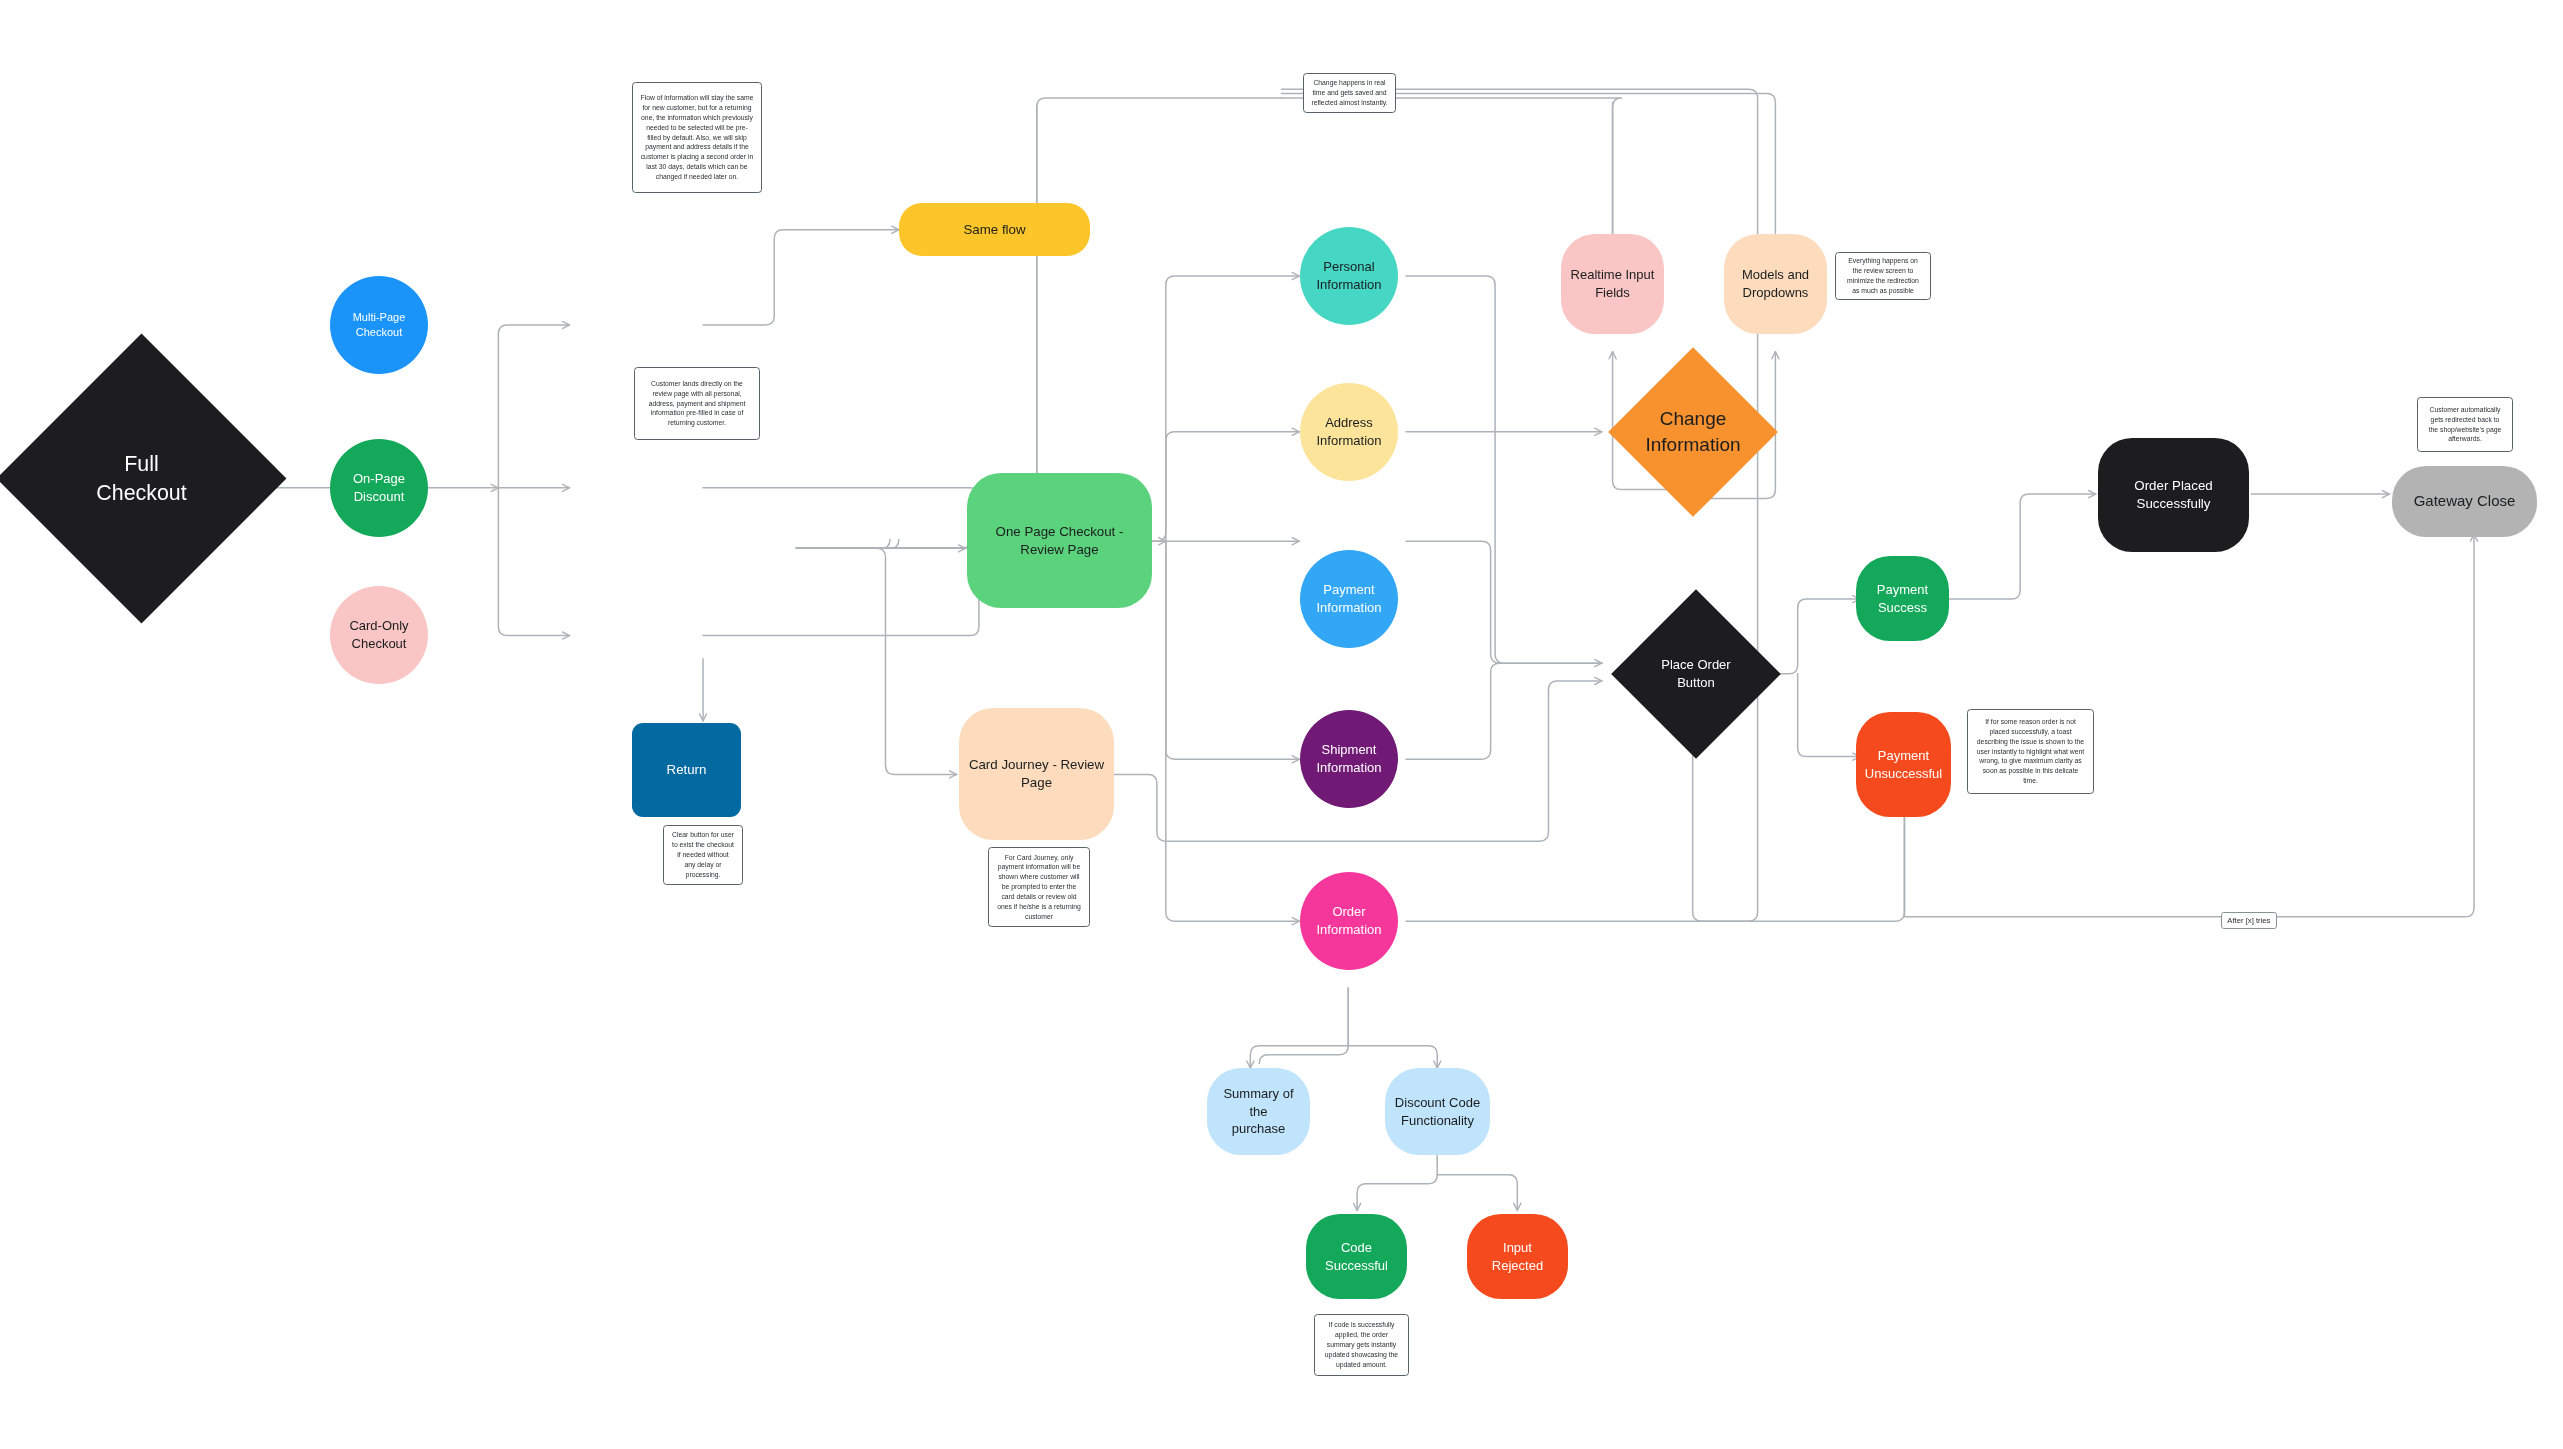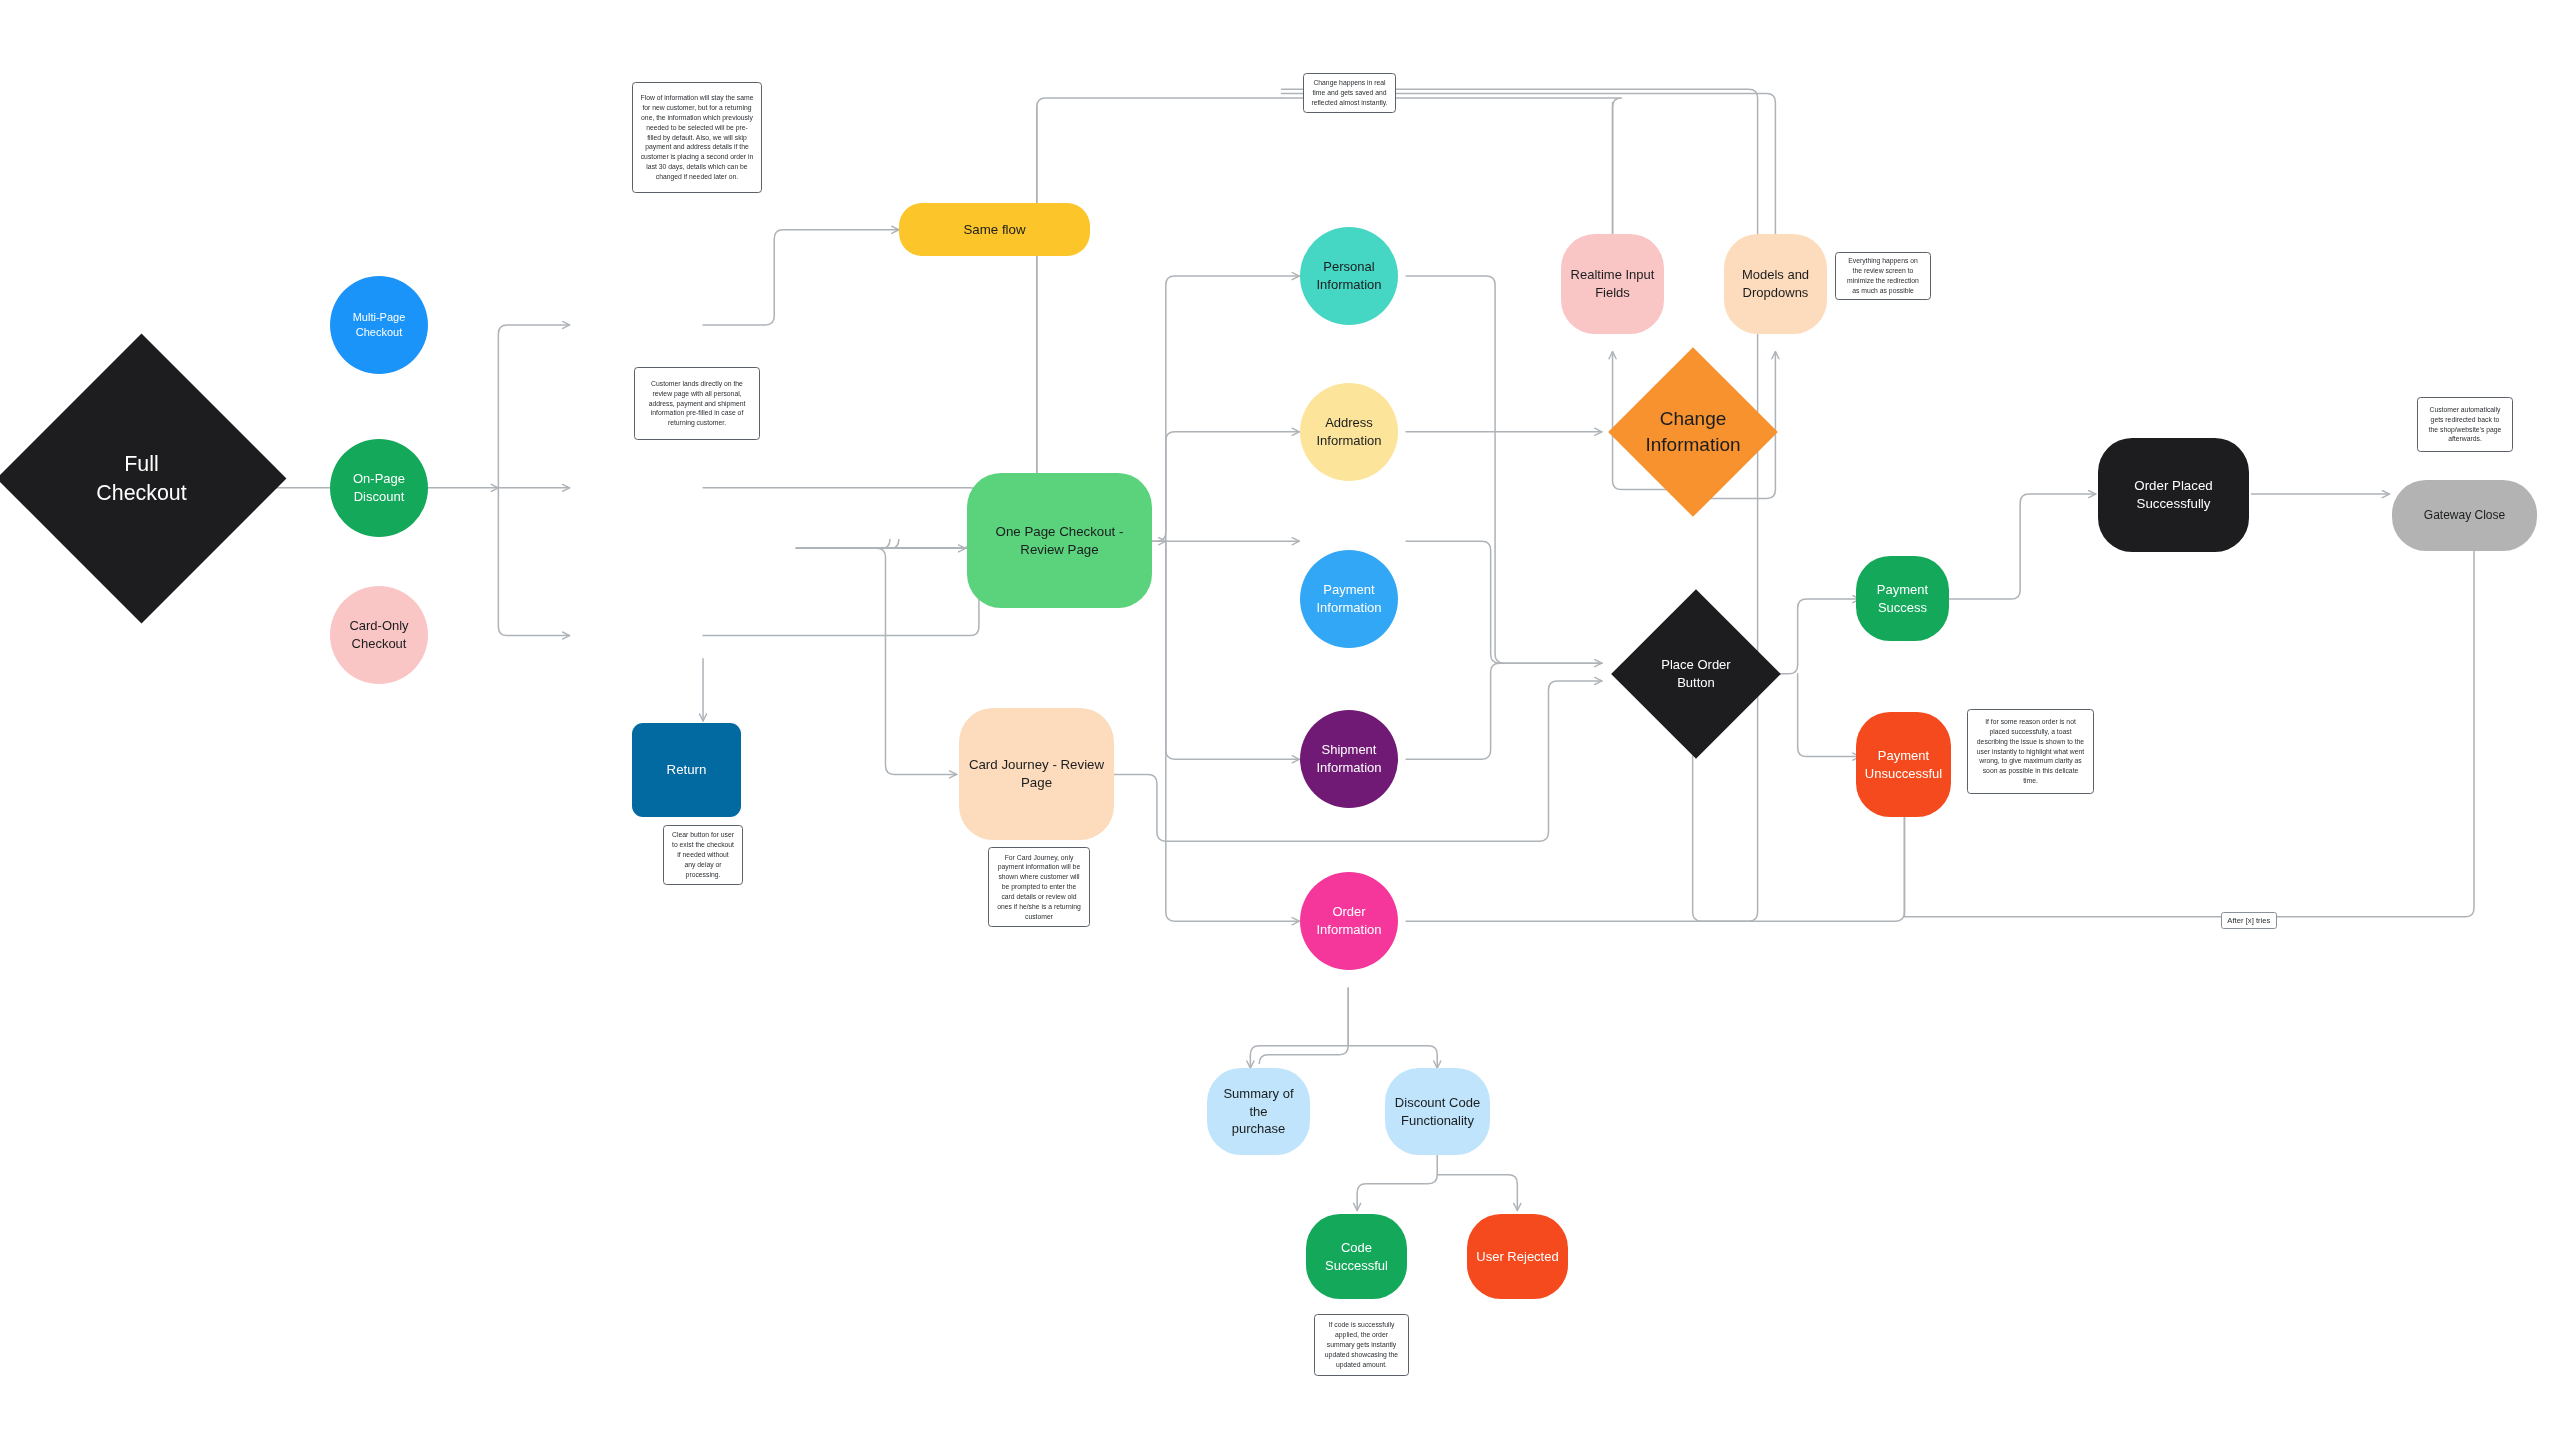--- a/index.html
+++ b/index.html
@@ -195,21 +195,21 @@
   <div class="node rrect t-dark" style="left:1385px;top:1068px;width:105px;height:87px;background:#bfe4fb;font-size:13px;">
     <span>Discount Code
 Functionality</span>
   </div>
 
   <div class="node rrect t-white" style="left:1306px;top:1214px;width:101px;height:85px;background:#14a85a;font-size:13px;">
     <span>Code Successful</span>
   </div>
 
   <div class="node rrect t-white" style="left:1467px;top:1214px;width:101px;height:85px;background:#f44a1e;font-size:13px;">
-    <span>User Rejected</span>
+    <span>Input Rejected</span>
   </div>
 
   <div class="diamond-wrap" style="left:1633px;top:372px;width:120px;height:120px;">
     <div class="diamond" style="background:#f7922f;"></div>
     <div class="diamond-label t-dark" style="font-size:19px;">Change
 Information</div>
   </div>
 
   <div class="node rrect t-dark" style="left:1561px;top:234px;width:103px;height:100px;background:#fac5c5;font-size:13px;">
     <span>Realtime Input
@@ -235,21 +235,21 @@
   <div class="node rrect t-white" style="left:1856px;top:712px;width:95px;height:105px;background:#f44a1e;font-size:13px;">
     <span>Payment
 Unsuccessful</span>
   </div>
 
   <div class="node rrect t-white" style="left:2098px;top:438px;width:151px;height:114px;background:#1d1d1f;font-size:13.3px;">
     <span>Order Placed
 Successfully</span>
   </div>
 
-  <div class="node rrect t-dark" style="left:2392px;top:480px;width:145px;height:71px;background:#b3b3b3;font-size:12px;">
+  <div class="node rrect t-dark" style="left:2392px;top:466px;width:145px;height:71px;background:#b3b3b3;font-size:15px;">
     <span>Gateway Close</span>
   </div>
 
   <div class="note" style="left:632px;top:82px;width:130px;height:111px;font-size:6.8px;">
     <span>Flow of information will stay the same for new customer, but for a returning one, the information which previously needed to be selected will be pre-filled by default. Also, we will skip payment and address details if the customer is placing a second order in last 30 days, details which can be changed if needed later on.</span>
   </div>
 
   <div class="note" style="left:634px;top:367px;width:126px;height:73px;font-size:6.8px;">
     <span>Customer lands directly on the review page with all personal, address, payment and shipment information pre-filled in case of returning customer.</span>
   </div>

